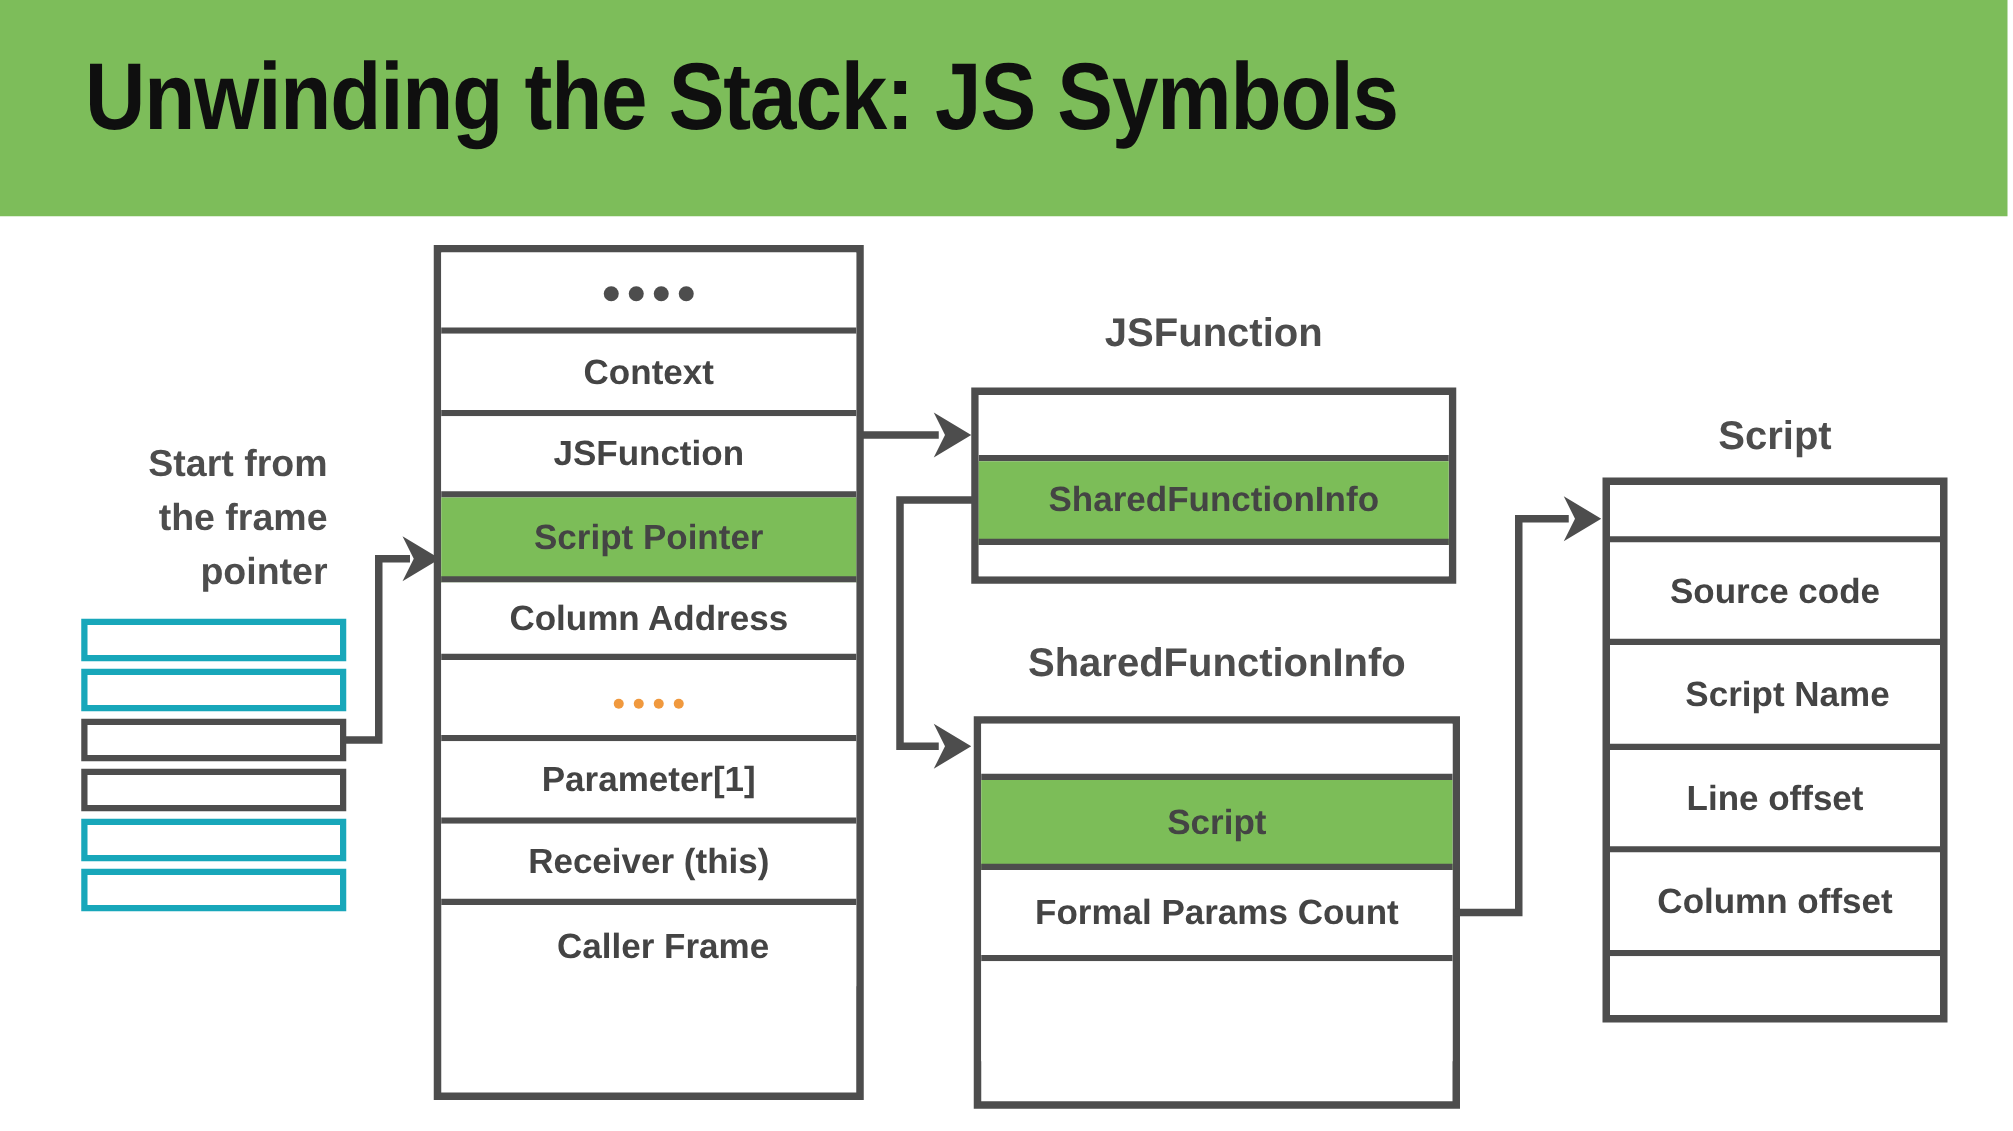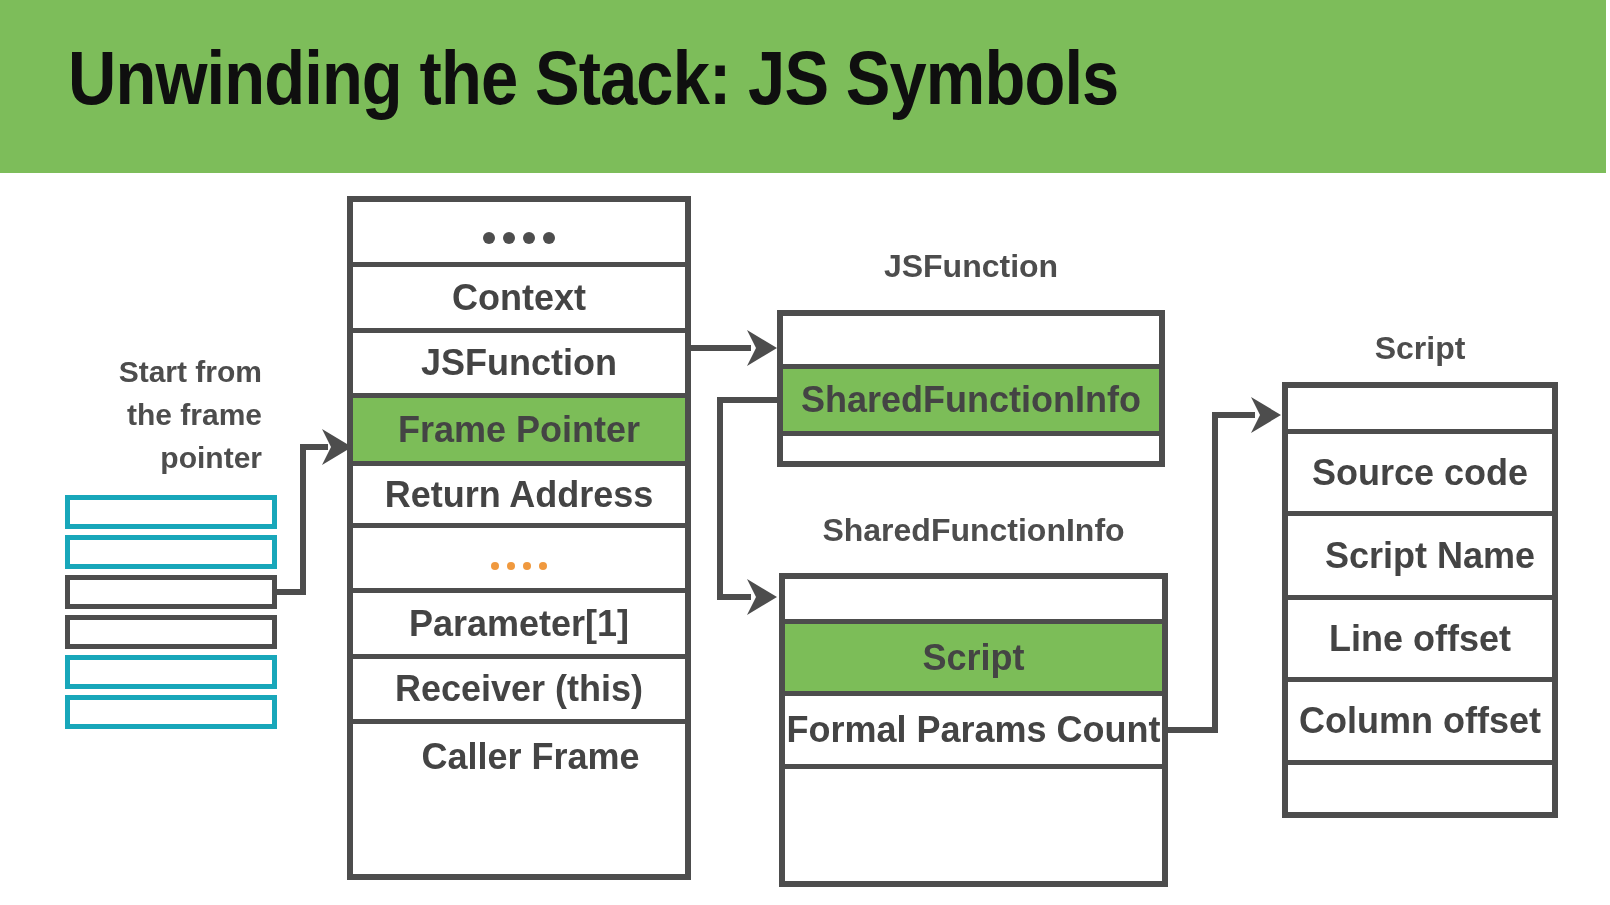--- a/index.html
+++ b/index.html
@@ -22,21 +22,21 @@
   }
   .mini-stack{position:absolute;left:65px;top:495px;width:212px;}
   .mini-box{box-sizing:border-box;width:212px;height:34px;margin-bottom:6px;background:#fff;border:5px solid var(--border-dark);}
   .mini-box.cyan{border-color:var(--cyan);}
   .mini-box.dark{border-color:var(--border-dark);}
 
   .obj{position:absolute;box-sizing:border-box;background:#fff;border:6px solid var(--border-dark);display:flex;flex-direction:column;}
   .obj .row{
     box-sizing:border-box;border-bottom:5px solid var(--border-dark);background:#fff;
     display:flex;align-items:center;justify-content:center;
-    font-size:36px;font-weight:bold;color:#444;
+    font-size:28px;font-weight:bold;color:#444;
   }
   .obj .row:last-child{border-bottom:none;align-items:center;}
   .green-text{color:var(--text-green);}
   .orange-text{color:var(--orange);}
   .dark-text{color:#474747;}
   .green-fill{background:var(--fill-green) !important;color:#ffffff;}
   .dot{display:inline-block;border-radius:50%;}
   .dots-dark .dot{width:12px;height:12px;background:var(--border-dark);margin:0 4px;}
   .dots-orange .dot{width:8px;height:8px;background:var(--orange);margin:0 4px;}
 
@@ -107,24 +107,24 @@
 <div class="row dots-dark">
       <span><span class="dot"></span><span class="dot"></span><span class="dot"></span><span class="dot"></span></span>
     </div>
     <div class="row green-text">
       <span>Context</span>
     </div>
     <div class="row green-text">
       <span>JSFunction</span>
     </div>
     <div class="row green-fill">
-      <span>Frame Pointer</span>
-    </div>
-    <div class="row green-text">
-      <span>Return Address</span>
+      <span>Script Pointer</span>
+    </div>
+    <div class="row green-text">
+      <span>Column Address</span>
     </div>
     <div class="row dots-orange">
       <span><span class="dot"></span><span class="dot"></span><span class="dot"></span><span class="dot"></span></span>
     </div>
     <div class="row orange-text">
       <span>Parameter[1]</span>
     </div>
     <div class="row orange-text">
       <span>Receiver (this)</span>
     </div>

